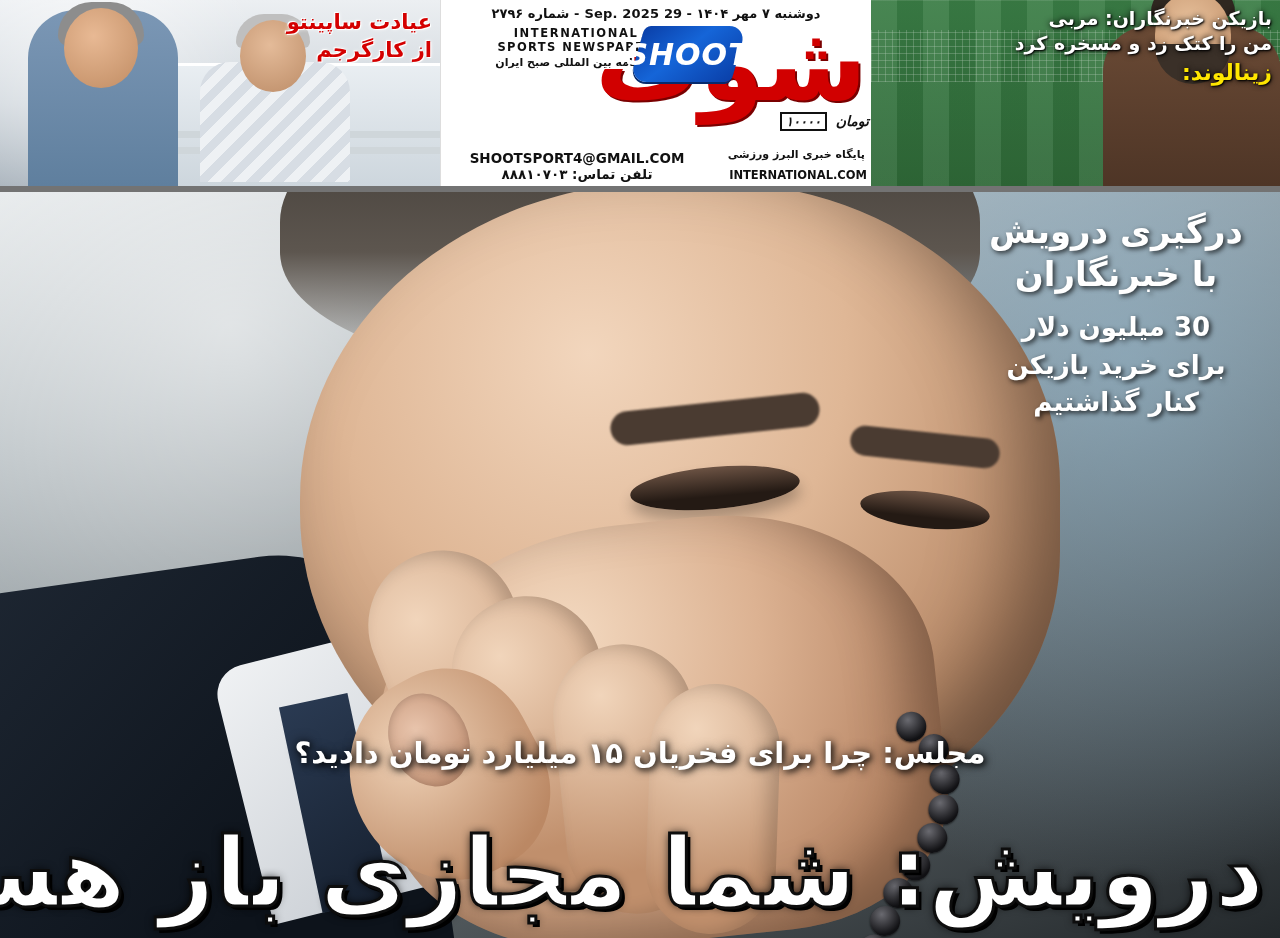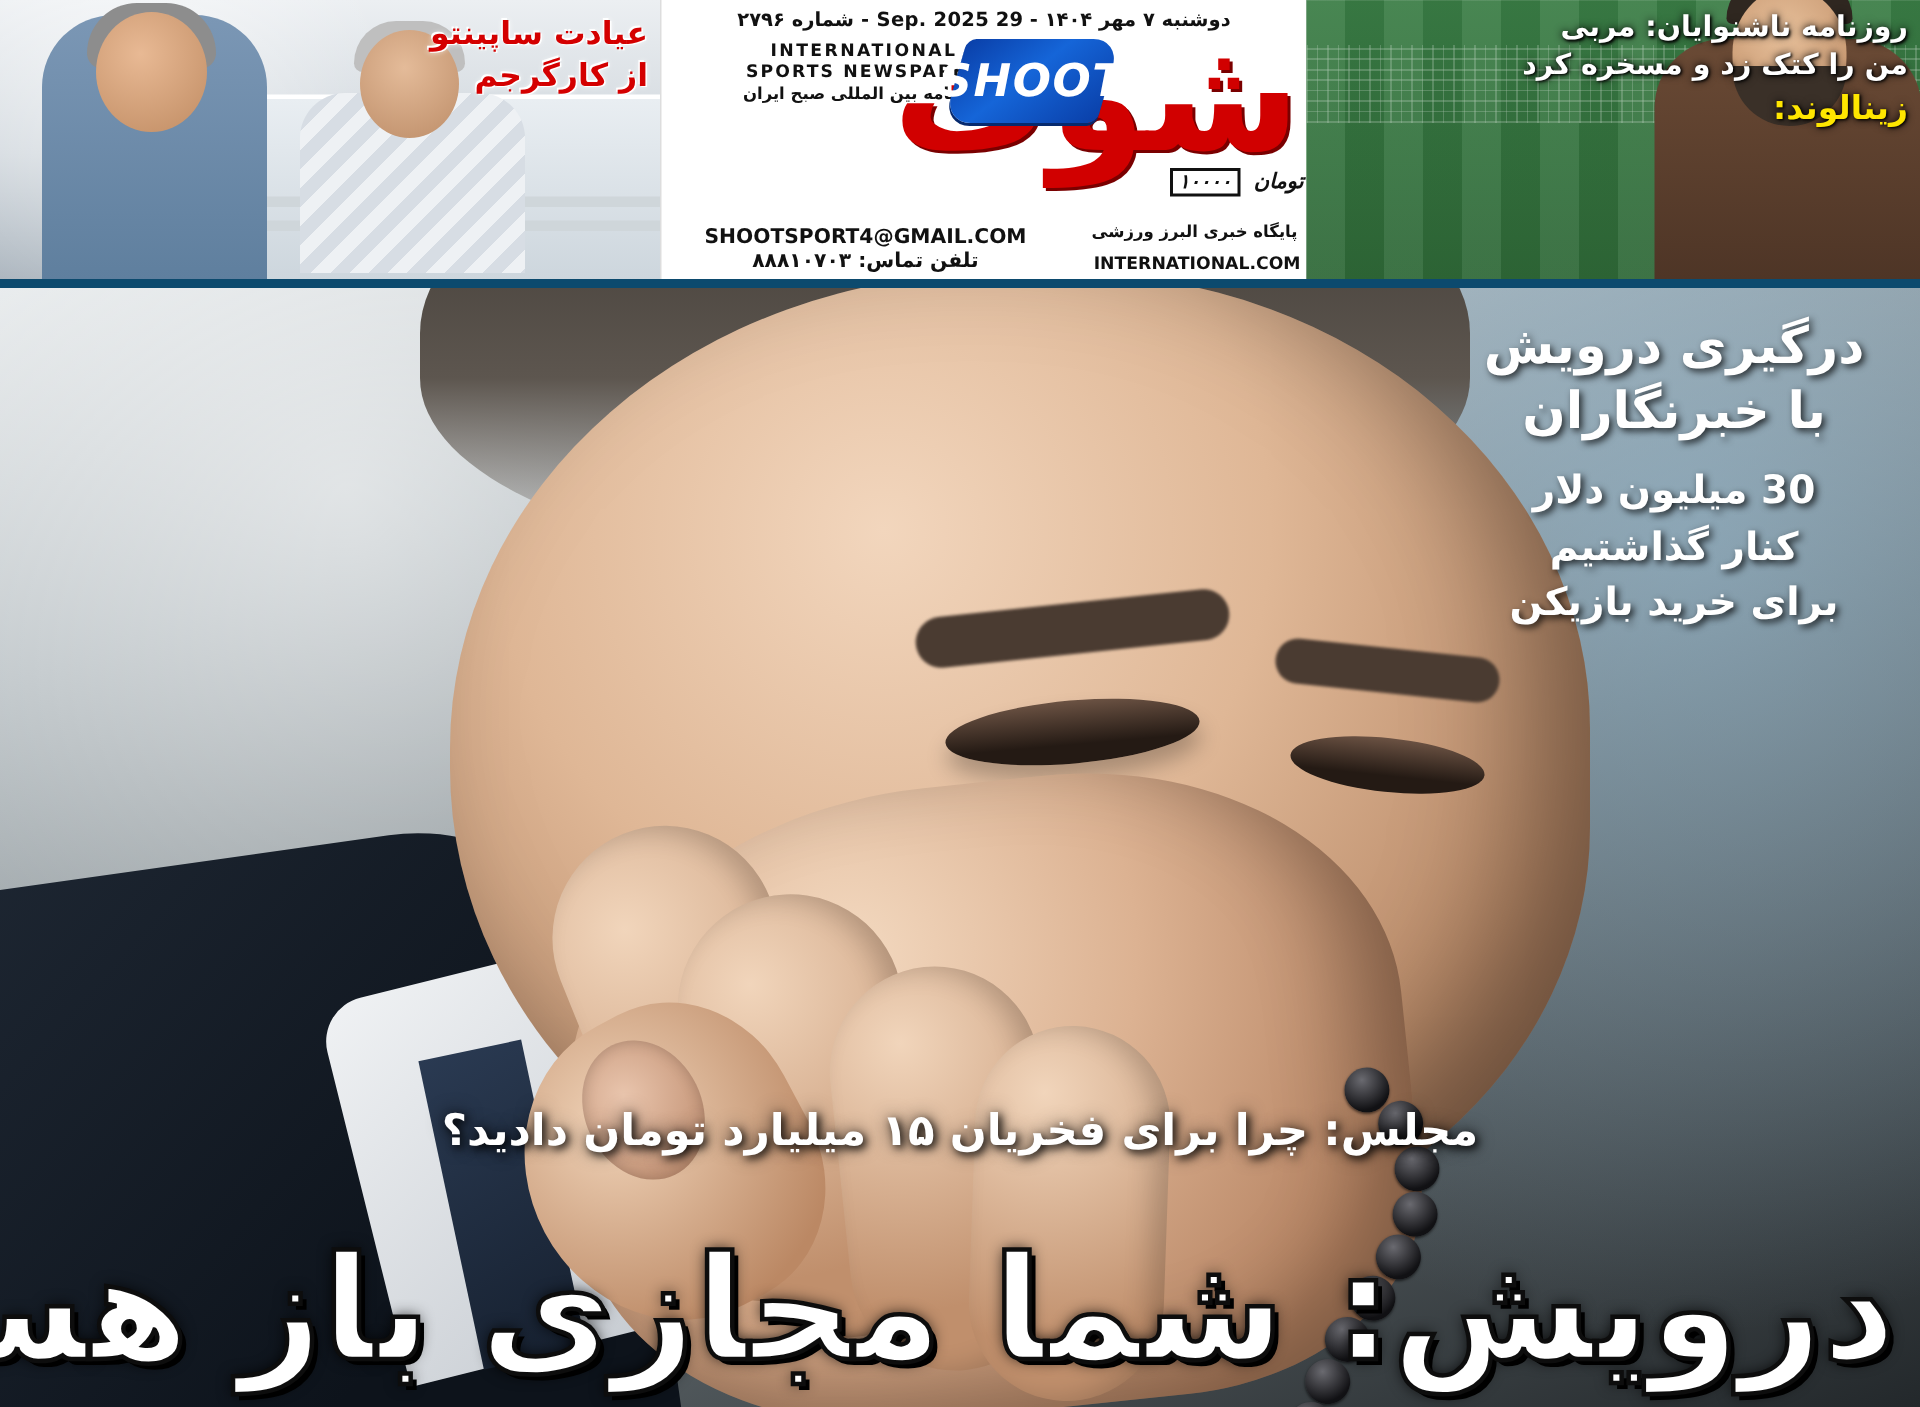--- a/index.html
+++ b/index.html
@@ -17,21 +17,21 @@
     overflow: hidden;
     background: #ffffff;
   }
 
   
   .masthead {
     position: absolute;
     top: 0; left: 0;
     width: 1280px;
     height: 192px;
-    background: #0c4a6e;
+    background: #737373;
     display: flex;
     flex-direction: row;
   }
 
   
   .promo-left {
     position: absolute;
     top: 0; left: 0;
     width: 440px; height: 186px;
     overflow: hidden;
@@ -510,21 +510,21 @@
 
     <div class="promo-right">
       <div class="court"></div>
       <div class="net"></div>
       <div class="man">
         <div class="hair"></div>
         <div class="head"></div>
         <div class="beard"></div>
       </div>
       <div class="promo-right-caption">
-        <div class="l1">روزنامه ناشنوایان: مربی</div>
+        <div class="l1">بازیکن خبرنگاران: مربی</div>
         <div class="l2">من را کتک زد و مسخره کرد</div>
         <div class="l3">زینالوند:</div>
       </div>
     </div>
   </div>
 
   <div class="main-photo">
     <div class="photo-bg"></div>
     <div class="suit"></div>
     <div class="shirt"></div>
@@ -558,22 +558,22 @@
       <div class="bead" style="left:48px;  top:196px;"></div>
       <div class="bead" style="left:42px;  top:226px;"></div>
 
     </div>
 
     <div class="photo-text-right">
       <div class="t1">درگیری درویش</div>
       <div class="t2">با خبرنگاران</div>
       <div class="sub">
         <div>30 میلیون دلار</div>
+        <div>برای خرید بازیکن</div>
         <div>کنار گذاشتیم</div>
-        <div>برای خرید بازیکن</div>
       </div>
     </div>
 
     <div class="kicker">مجلس: چرا برای فخریان ۱۵ میلیارد تومان دادید؟</div>
     <div class="headline">درویش: شما مجازی باز هستید</div>
   </div>
 
 </div>
 
 </body></html>

